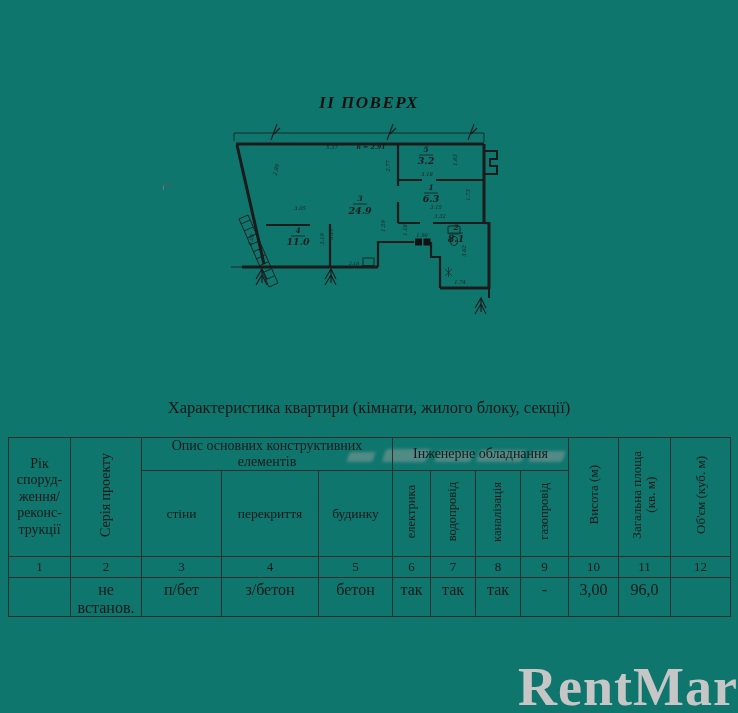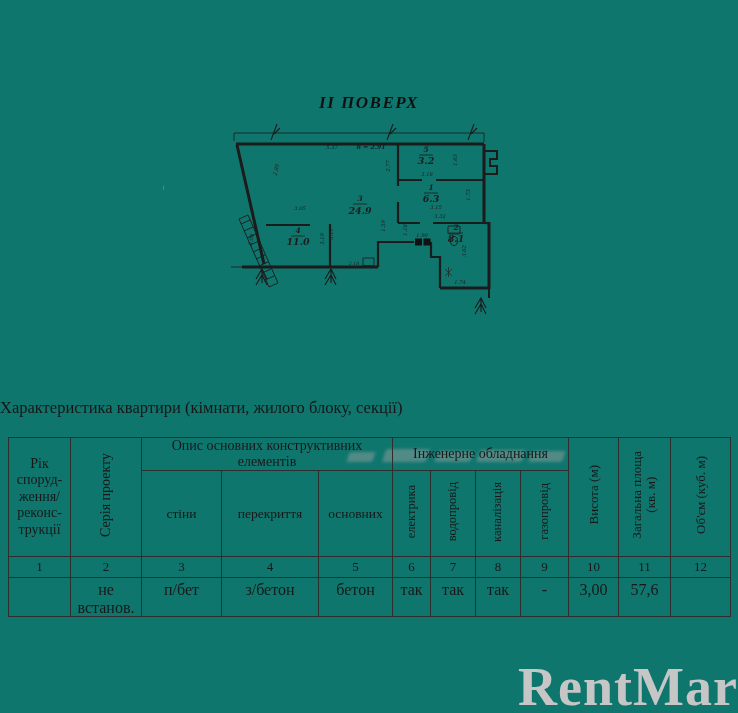--- a/index.html
+++ b/index.html
@@ -8,21 +8,21 @@
 
   .plan-title{position:absolute;top:93px;left:0;width:100%;text-align:center;
         font-size:17px;font-weight:bold;font-style:italic;letter-spacing:1.5px;color:#101010;}
 
   .plan-svg{position:absolute;left:226px;top:118px;}
   .plan-svg text{font-family:"DejaVu Serif",serif;font-style:italic;fill:#1d1d1d;}
 
   .stray-mark{position:absolute;left:163px;top:185px;width:9px;height:4px;
         border-top:1.5px solid #555;border-left:1px solid #777;}
 
-  .tbl-title{position:absolute;top:398px;left:0;width:100%;text-align:left;
+  .tbl-title{position:absolute;top:398px;left:0;width:100%;text-align:center;
         font-size:16.5px;line-height:1.22;color:#161616;}
 
   .wm-bar{position:absolute;background:#a3a3a3;opacity:.45;filter:blur(1.4px);
         transform:skewX(-18deg);border-radius:2px;}
 
   table.main{position:absolute;left:8px;top:437px;width:722px;
         border-collapse:collapse;table-layout:fixed;}
   table.main td{border:1px solid #2e2e2e;text-align:center;vertical-align:middle;
         font-size:13.5px;padding:0;overflow:hidden;color:#181818;}
   .pre{white-space:pre-line;}
@@ -177,21 +177,21 @@
 елементів</td>
       <td colspan="4">Інженерне обладнання</td>
       <td rowspan="2" class="tall"><span class="vt">Висота (м)</span></td>
       <td rowspan="2" class="tall"><span class="vt">Загальна площа
 (кв. м)</span></td>
       <td rowspan="2" class="tall"><span class="vt">Об'єм (куб. м)</span></td>
     </tr>
     <tr class="sh">
       <td class="subh">стіни</td>
       <td class="subh">перекриття</td>
-      <td class="subh">основних</td>
+      <td class="subh">будинку</td>
       <td class="eng"><span class="vt">електрика</span></td>
       <td class="eng"><span class="vt">водопровід</span></td>
       <td class="eng"><span class="vt">каналізація</span></td>
       <td class="eng"><span class="vt">газопровід</span></td>
     </tr>
     <tr class="nr">
       <td>1</td>
       <td>2</td>
       <td>3</td>
       <td>4</td>
@@ -209,21 +209,21 @@
       <td class="pre">не
 встанов.</td>
       <td>п/бет</td>
       <td>з/бетон</td>
       <td>бетон</td>
       <td>так</td>
       <td>так</td>
       <td>так</td>
       <td>-</td>
       <td>3,00</td>
-      <td>57,6</td>
+      <td>96,0</td>
       <td></td>
     </tr>
   </tbody>
     </table>
 
   <div class="rentmar">RentMar</div>
 
 </div>
 
 </body></html>

